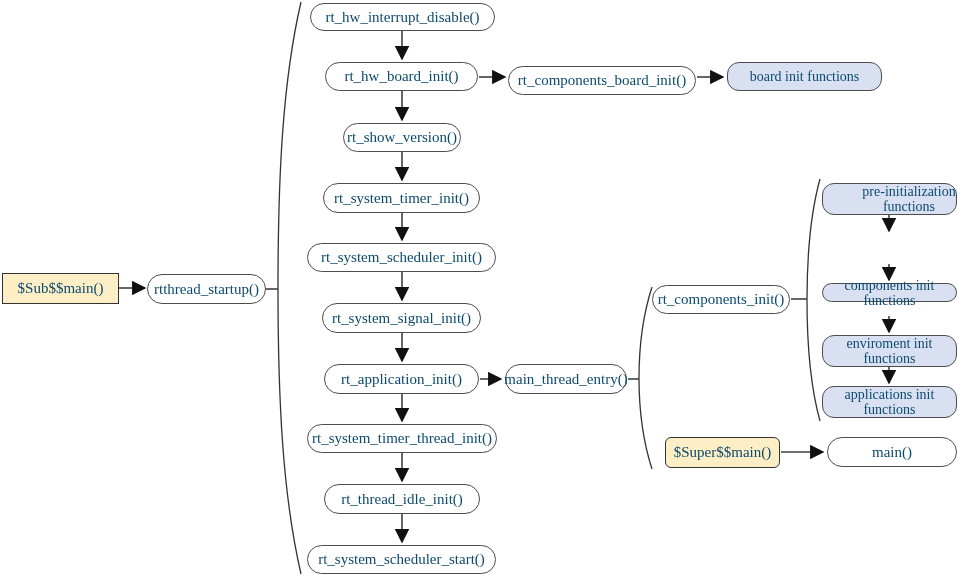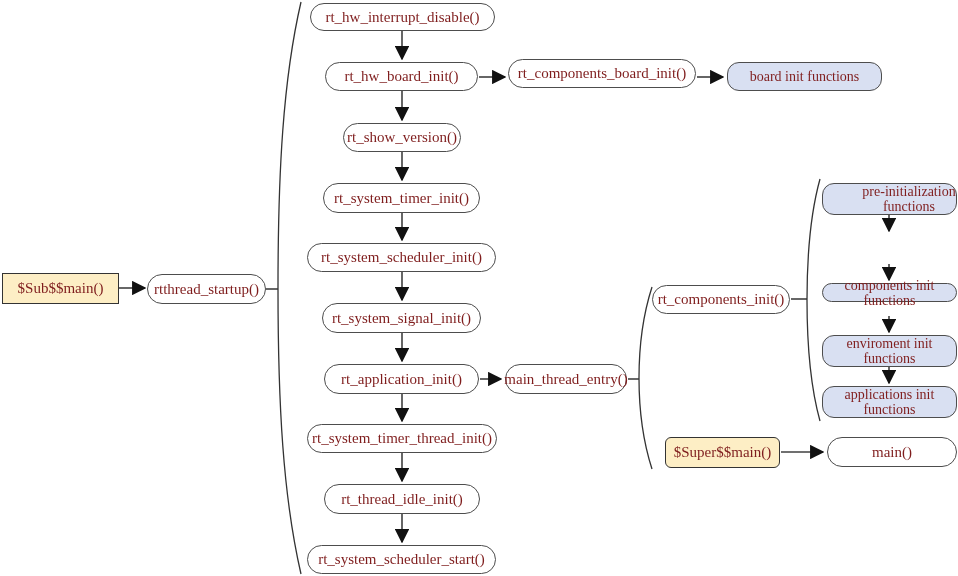--- a/index.html
+++ b/index.html
@@ -9,21 +9,21 @@
     background:#ffffff;
     font-family:"Liberation Serif","DejaVu Serif",serif;
     overflow:hidden;
   }
   .layer{position:absolute;left:0;top:0;}
   .node{
     position:absolute;
     box-sizing:border-box;
     display:flex;align-items:center;justify-content:center;
     text-align:center;
-    font-size:15px;color:#7f1d1d;
+    font-size:15px;color:#0c4a6e;
     line-height:15px;
     background:#ffffff;
     border:1.4px solid #4d4d4d;
     white-space:nowrap;
   }
   .pill{border-radius:15px;}
   .rect{border-radius:0;border:1.4px solid #333;}
   .tan{background:#fdeec5;}
   .blue{background:#d9e0f2;font-size:14px;white-space:normal;line-height:15px;border-radius:12px;}
 </style>
@@ -75,21 +75,21 @@
   </svg>
 
   <div class="node rect tan" style="left:2px;top:273px;width:117px;height:31px;">$Sub$$main()</div>
 
   <div class="node pill" style="left:147px;top:274px;width:119px;height:30px;">rtthread_startup()</div>
 
   <div class="node pill" style="left:310px;top:3px;width:185px;height:28px;">rt_hw_interrupt_disable()</div>
 
   <div class="node pill" style="left:325px;top:62px;width:153px;height:29px;">rt_hw_board_init()</div>
 
-  <div class="node pill" style="left:508px;top:59px;width:188px;height:29px;">rt_components_board_init()</div>
+  <div class="node pill" style="left:508px;top:66px;width:188px;height:29px;">rt_components_board_init()</div>
 
   <div class="node pill blue" style="left:727px;top:62px;width:155px;height:29px;">board init functions</div>
 
   <div class="node pill" style="left:343px;top:123px;width:118px;height:29px;">rt_show_version()</div>
 
   <div class="node pill" style="left:323px;top:183px;width:157px;height:30px;">rt_system_timer_init()</div>
 
   <div class="node pill" style="left:307px;top:243px;width:189px;height:29px;">rt_system_scheduler_init()</div>
 
   <div class="node pill" style="left:322px;top:303px;width:159px;height:30px;">rt_system_signal_init()</div>

